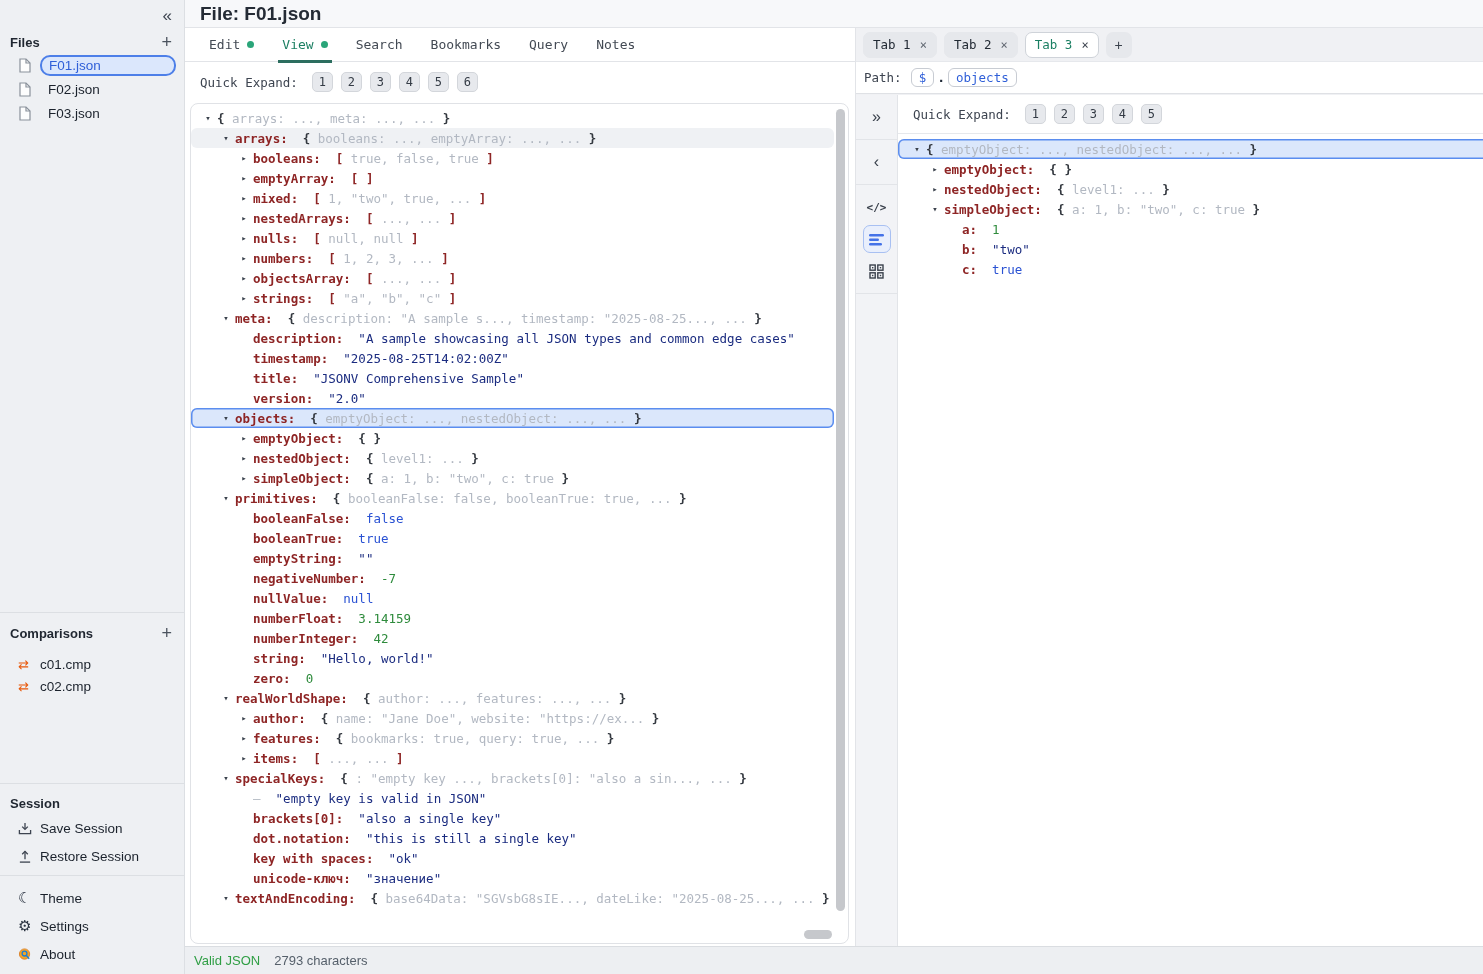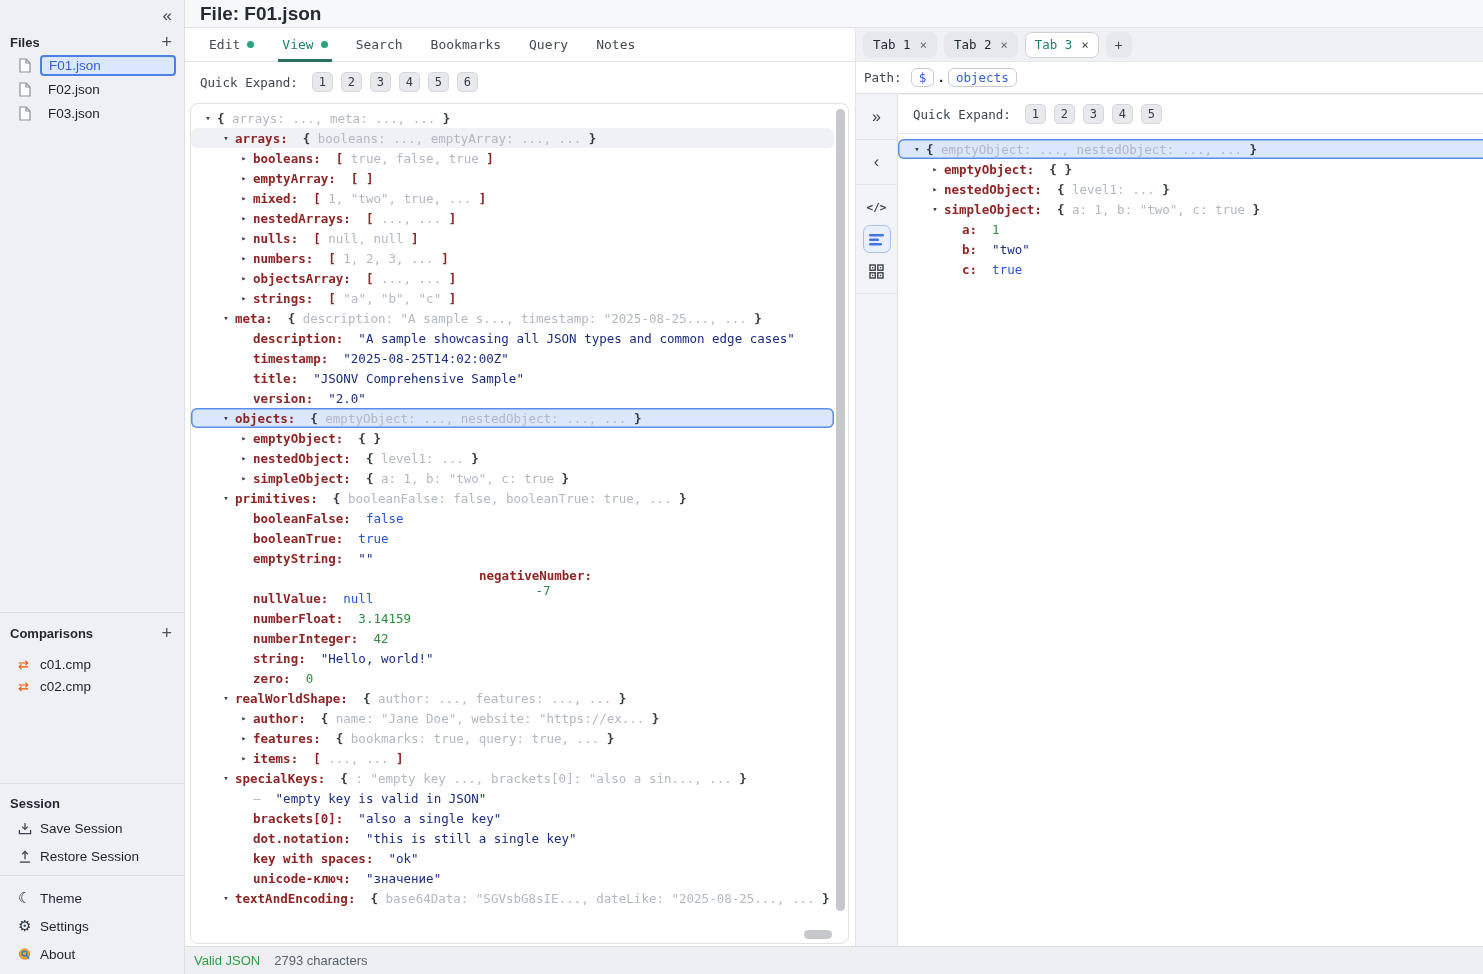--- a/index.html
+++ b/index.html
@@ -10,21 +10,21 @@
   #sidebar { position:absolute; left:0; top:0; width:185px; height:974px;
     background:#eef0f3; border-right:1px solid #dcdfe3; }
   #sidebar-top { height:30px; display:flex; justify-content:flex-end; align-items:center; padding-right:12px; }
   .collapse-btn { font-size:17px; color:#3d4450; cursor:pointer; line-height:1; }
   .side-header { display:flex; justify-content:space-between; align-items:center;
     padding:0 12px 0 10px; height:24px; }
   .side-header .t { font-size:13px; font-weight:bold; color:#1f2630; }
   .plus-btn { font-size:18px; color:#4b535e; font-weight:normal; cursor:pointer; line-height:1; }
   .side-item { display:flex; align-items:center; height:23px; padding-left:18px; font-size:13.5px; color:#1b222c; }
   .side-item .ic { width:14px; height:15px; margin-right:8px; flex:0 0 auto; display:flex; align-items:center; }
-  .file-label { padding:2px 8px; border-radius:4px; }
+  .file-label { padding:2px 8px; border-radius:10px; }
   .file-label.selected { background:#dbe7fc; border:2px solid #4d7fe8; color:#2f5fd8; padding:1px 7px; width:136px; }
   #files-section { margin-top:0; }
   #files-list .side-item { height:23px; margin-bottom:1px; }
   #comparisons-section { position:absolute; top:612px; left:0; right:0; border-top:1px solid #dcdfe3; padding-top:8px; }
   #comparisons-list { margin-top:8px; }
   #comparisons-list .side-item { height:22px; }
   .cmp-icon { color:#e8590c; font-size:13px; }
   #session-section { position:absolute; top:783px; left:0; right:0; border-top:1px solid #dcdfe3; padding-top:8px; }
   #session-section .side-header { height:22px; }
   #session-list .side-item { height:28px; }
@@ -32,21 +32,21 @@
   #footer-list .side-item { height:28px; }
   .glyph-ic { font-size:14px; color:#2b3442; }
 
   
   #file-header { position:absolute; left:185px; top:0; width:1298px; height:28px;
     background:#f7f8fa; border-bottom:1px solid #e2e4e8; display:flex; align-items:center; padding-left:15px; }
   #file-header .t { font-size:19px; font-weight:bold; color:#242b35; }
 
   
   #main-col { position:absolute; left:185px; top:28px; width:670px; height:918px; background:#fff; }
-  #main-tabbar { height:34px; border-bottom:1px solid #e2e4e8; display:flex; align-items:flex-end; padding-left:14px; }
+  #main-tabbar { height:34px; border-bottom:1px solid #e2e4e8; display:flex; align-items:center; padding-left:14px; }
   .mtab { position:relative; font-family:"DejaVu Sans Mono", monospace; font-size:13px; color:#434a54;
     margin-right:8px; padding:0 10px; height:34px; display:flex; align-items:center; cursor:pointer; }
   .mtab .dot { width:7px; height:7px; border-radius:50%; background:#2aa579; margin-left:7px; }
   .mtab.active { color:#1c7f63; }
   .mtab.active::after { content:""; position:absolute; left:6px; right:6px; bottom:-1px; height:3px; background:#2c6e5f; }
   .qe-row { height:40px; display:flex; align-items:center; padding-left:15px; }
   .qe-label { font-family:"DejaVu Sans Mono", monospace; font-size:12.5px; color:#3d4450; margin-right:14px; }
   .qe-btn { font-family:"DejaVu Sans Mono", monospace; font-size:12px; color:#353c46;
     background:#e7e9ed; border:1px solid #d3d6db; border-radius:5px; width:21px; height:20px;
     display:flex; align-items:center; justify-content:center; margin-right:8px; cursor:pointer; }
@@ -284,21 +284,21 @@
         <div class="trow" style="padding-left: 46px;"><span class="arr"></span><span class="sk">title:</span><span class="ss">  "JSONV Comprehensive Sample"</span></div>
         <div class="trow" style="padding-left: 46px;"><span class="arr"></span><span class="sk">version:</span><span class="ss">  "2.0"</span></div>
         <div class="trow sel" style="padding-left: 28px;"><span class="arr">▾</span><span class="sk">objects:</span><span class="sb">  {</span><span class="sp"> emptyObject: ..., nestedObject: ..., ...</span><span class="sb"> }</span></div>
         <div class="trow" style="padding-left: 46px;"><span class="arr">▸</span><span class="sk">emptyObject:</span><span class="sb">  { }</span></div>
         <div class="trow" style="padding-left: 46px;"><span class="arr">▸</span><span class="sk">nestedObject:</span><span class="sb">  {</span><span class="sp"> level1: ...</span><span class="sb"> }</span></div>
         <div class="trow" style="padding-left: 46px;"><span class="arr">▸</span><span class="sk">simpleObject:</span><span class="sb">  {</span><span class="sp"> a: 1, b: "two", c: true</span><span class="sb"> }</span></div>
         <div class="trow" style="padding-left: 28px;"><span class="arr">▾</span><span class="sk">primitives:</span><span class="sb">  {</span><span class="sp"> booleanFalse: false, booleanTrue: true, ...</span><span class="sb"> }</span></div>
         <div class="trow" style="padding-left: 46px;"><span class="arr"></span><span class="sk">booleanFalse:</span><span class="sv">  false</span></div>
         <div class="trow" style="padding-left: 46px;"><span class="arr"></span><span class="sk">booleanTrue:</span><span class="sv">  true</span></div>
         <div class="trow" style="padding-left: 46px;"><span class="arr"></span><span class="sk">emptyString:</span><span class="ss">  ""</span></div>
-        <div class="trow" style="padding-left: 46px; flex-direction: column;"><span class="arr"></span><span class="sk">negativeNumber:</span><span class="sn">  -7</span></div>
+        <div class="trow" style="padding-left: 46px;"><span class="arr"></span><span class="sk">negativeNumber:</span><span class="sn">  -7</span></div>
         <div class="trow" style="padding-left: 46px;"><span class="arr"></span><span class="sk">nullValue:</span><span class="sv">  null</span></div>
         <div class="trow" style="padding-left: 46px;"><span class="arr"></span><span class="sk">numberFloat:</span><span class="sn">  3.14159</span></div>
         <div class="trow" style="padding-left: 46px;"><span class="arr"></span><span class="sk">numberInteger:</span><span class="sn">  42</span></div>
         <div class="trow" style="padding-left: 46px;"><span class="arr"></span><span class="sk">string:</span><span class="ss">  "Hello, world!"</span></div>
         <div class="trow" style="padding-left: 46px;"><span class="arr"></span><span class="sk">zero:</span><span class="sn">  0</span></div>
         <div class="trow" style="padding-left: 28px;"><span class="arr">▾</span><span class="sk">realWorldShape:</span><span class="sb">  {</span><span class="sp"> author: ..., features: ..., ...</span><span class="sb"> }</span></div>
         <div class="trow" style="padding-left: 46px;"><span class="arr">▸</span><span class="sk">author:</span><span class="sb">  {</span><span class="sp"> name: "Jane Doe", website: "https://ex...</span><span class="sb"> }</span></div>
         <div class="trow" style="padding-left: 46px;"><span class="arr">▸</span><span class="sk">features:</span><span class="sb">  {</span><span class="sp"> bookmarks: true, query: true, ...</span><span class="sb"> }</span></div>
         <div class="trow" style="padding-left: 46px;"><span class="arr">▸</span><span class="sk">items:</span><span class="sa">  [ </span><span class="sp">..., ...</span><span class="sa"> ]</span></div>
         <div class="trow" style="padding-left: 28px;"><span class="arr">▾</span><span class="sk">specialKeys:</span><span class="sb">  {</span><span class="sp"> : "empty key ..., brackets[0]: "also a sin..., ...</span><span class="sb"> }</span></div>

